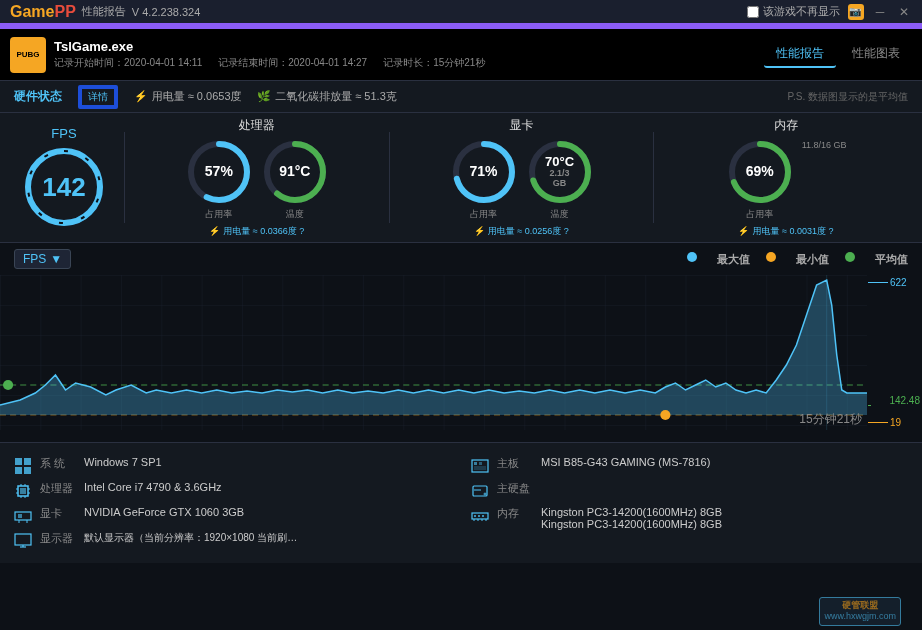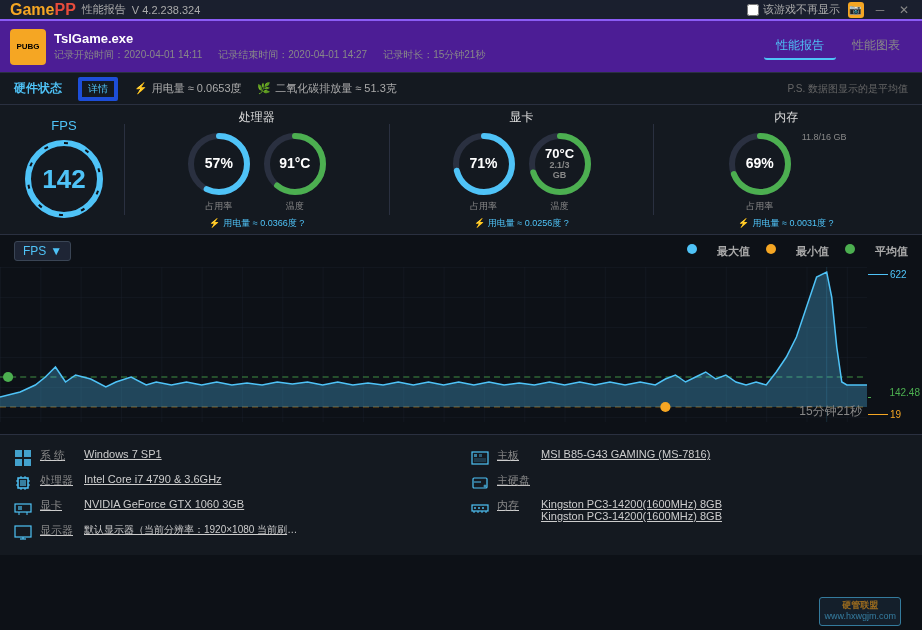--- a/index.html
+++ b/index.html
@@ -9,25 +9,25 @@
       background: #0d1117;
       font-family: 'Microsoft YaHei', Arial, sans-serif;
       color: #ccc;
       overflow: hidden;
       position: relative;
     }
 
     
     .title-bar {
       background: #1a1f2e;
-      height: 21px;
+      height: 29px;
       display: flex;
       align-items: center;
       padding: 0 10px;
-      border-bottom: 2px solid #8b5cf6;
+      border-bottom: 6px solid #8b5cf6;
     }
     .title-logo {
       color: #f5a623;
       font-weight: bold;
       font-size: 16px;
       margin-right: 6px;
     }
     .title-logo span { color: #e74c3c; }
     .title-text {
       color: #aaa;
@@ -59,21 +59,21 @@
       display: flex;
       align-items: center;
       justify-content: center;
       color: #888;
       font-size: 12px;
       cursor: pointer;
     }
 
     
     .game-bar {
-      background: #4c1d95;
+      background: #000000;
       height: 52px;
       display: flex;
       align-items: center;
       padding: 0 10px;
       border-bottom: 1px solid #2a3040;
     }
     .game-icon {
       width: 36px;
       height: 36px;
       background: #f5a623;
@@ -294,21 +294,20 @@
       padding: 10px 14px;
       display: grid;
       grid-template-columns: 1fr 1fr;
       gap: 4px 20px;
     }
     .sys-row {
       display: flex;
       align-items: flex-start;
       gap: 8px;
       padding: 3px 0;
-      text-decoration: underline;
     }
     .sys-icon {
       width: 18px;
       height: 18px;
       flex-shrink: 0;
       margin-top: 1px;
     }
     .sys-label {
       color: #888;
       font-size: 11px;

